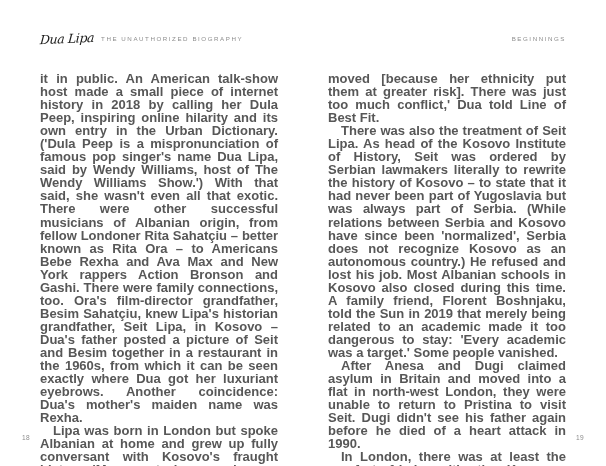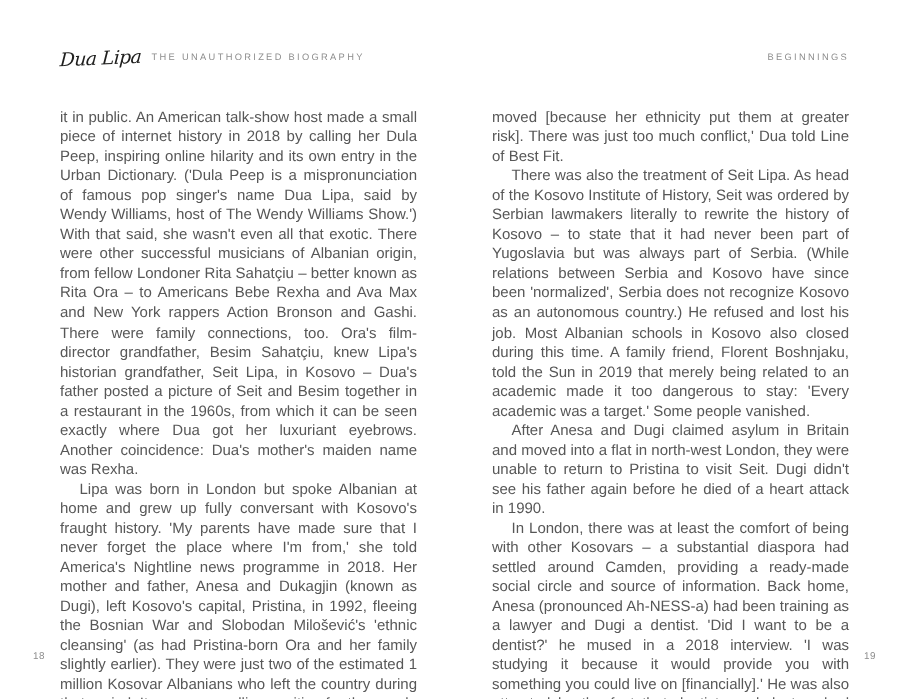--- a/index.html
+++ b/index.html
@@ -66,27 +66,28 @@
     line-height: 1;
   }
 
   
   .body-col {
     margin-top: 20px;
   }
   .body-col p {
     margin: 0;
     font-family: "Liberation Sans", sans-serif;
-    font-size: 10px;
+    font-size: 13px;
     line-height: 13.05px;
     color: #575757;
     text-align: justify;
     text-justify: inter-word;
     -webkit-hyphens: none;
     hyphens: none;
+    font-weight: bold;
   }
   .body-col p.indent {
     text-indent: 13px;
   }
 
   
   .folio {
     position: absolute;
     bottom: 24px;
     font-family: "Liberation Sans", sans-serif;

